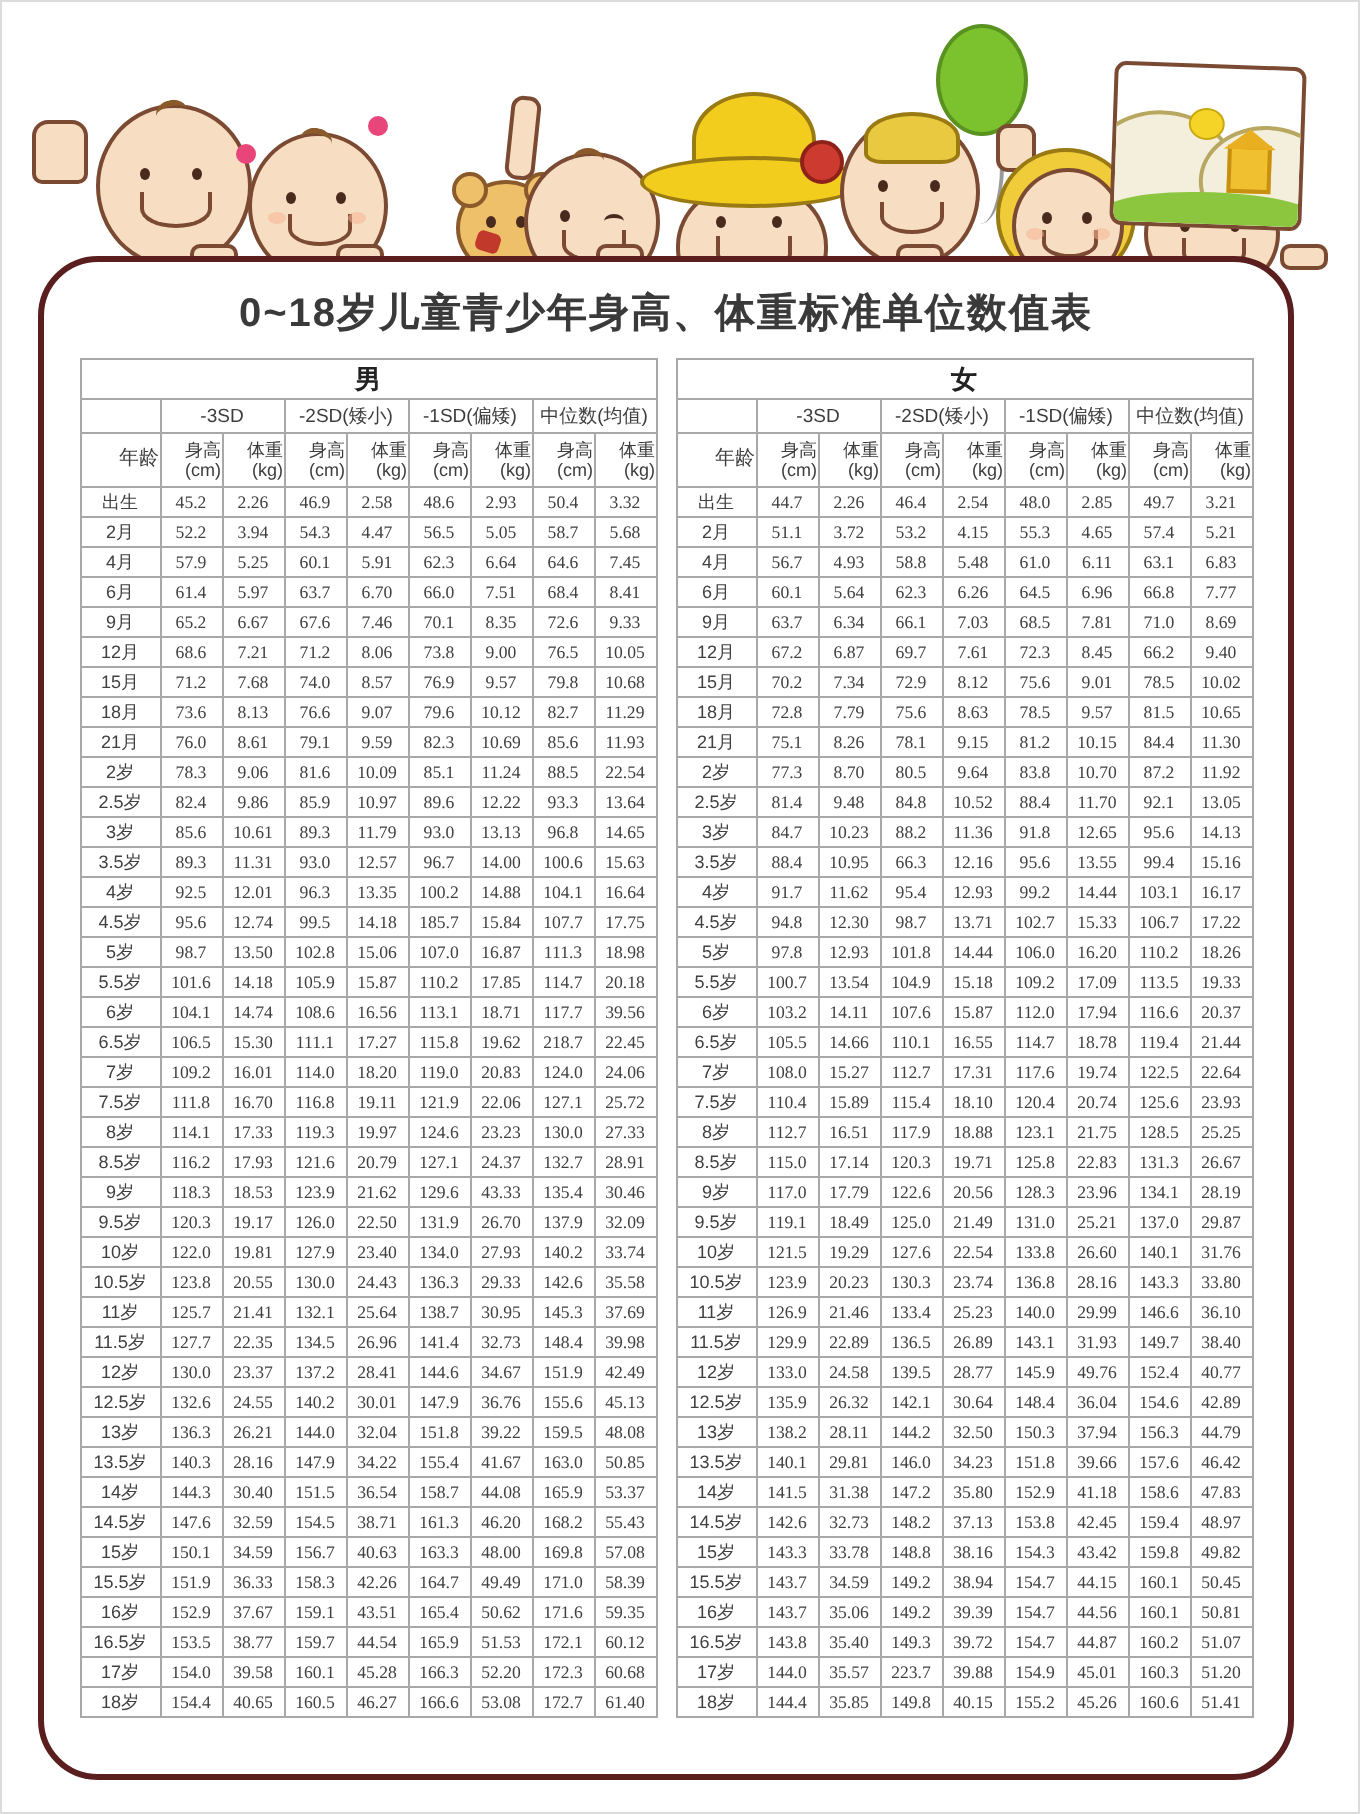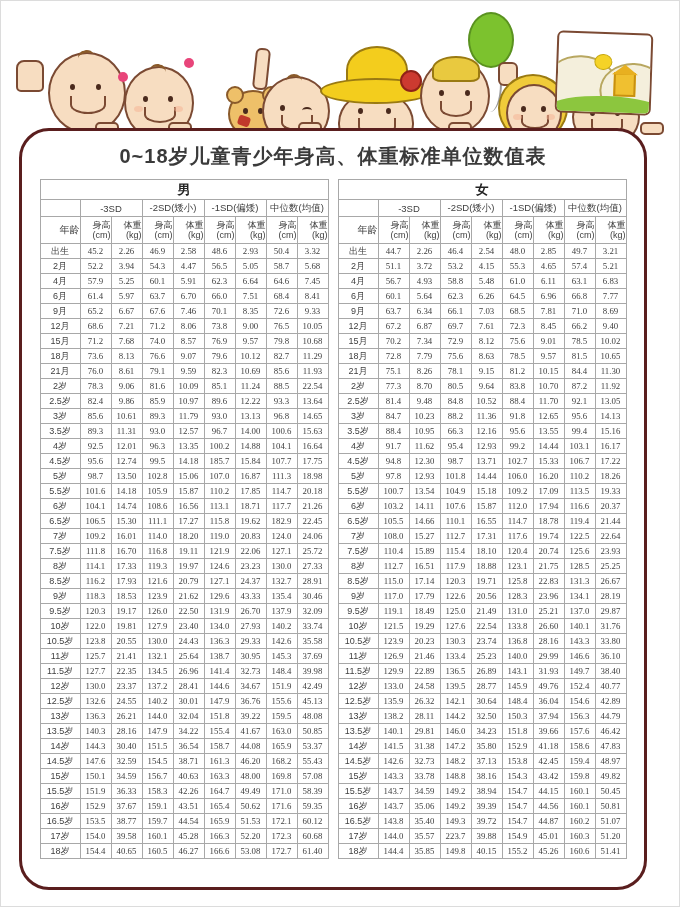--- a/index.html
+++ b/index.html
@@ -388,31 +388,31 @@
           </tr>
           <tr>
             <td class="age">6岁</td>
             <td class="val">104.1</td>
             <td class="val">14.74</td>
             <td class="val">108.6</td>
             <td class="val">16.56</td>
             <td class="val">113.1</td>
             <td class="val">18.71</td>
             <td class="val">117.7</td>
-            <td class="val">21.26</td>
+            <td class="val">39.56</td>
           </tr>
           <tr>
             <td class="age">6.5岁</td>
             <td class="val">106.5</td>
             <td class="val">15.30</td>
             <td class="val">111.1</td>
             <td class="val">17.27</td>
             <td class="val">115.8</td>
             <td class="val">19.62</td>
-            <td class="val">182.9</td>
+            <td class="val">218.7</td>
             <td class="val">22.45</td>
           </tr>
           <tr>
             <td class="age">7岁</td>
             <td class="val">109.2</td>
             <td class="val">16.01</td>
             <td class="val">114.0</td>
             <td class="val">18.20</td>
             <td class="val">119.0</td>
             <td class="val">20.83</td>

